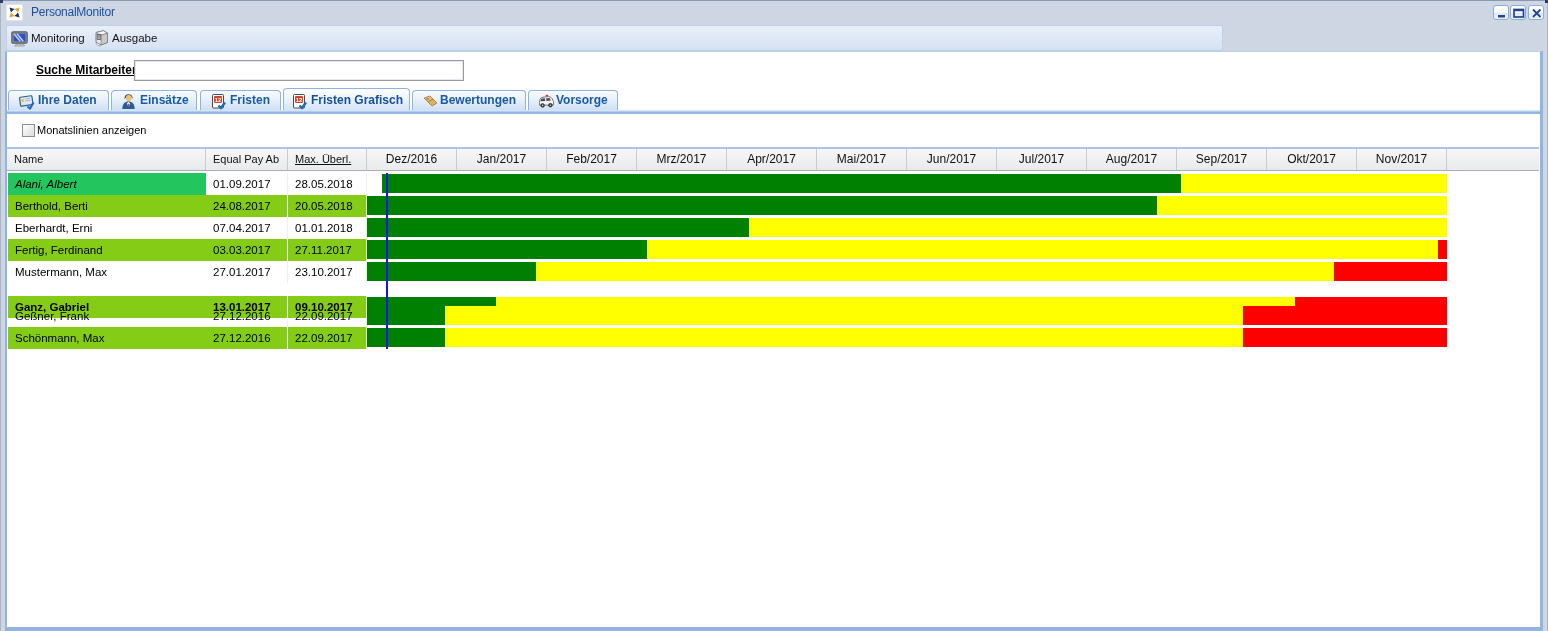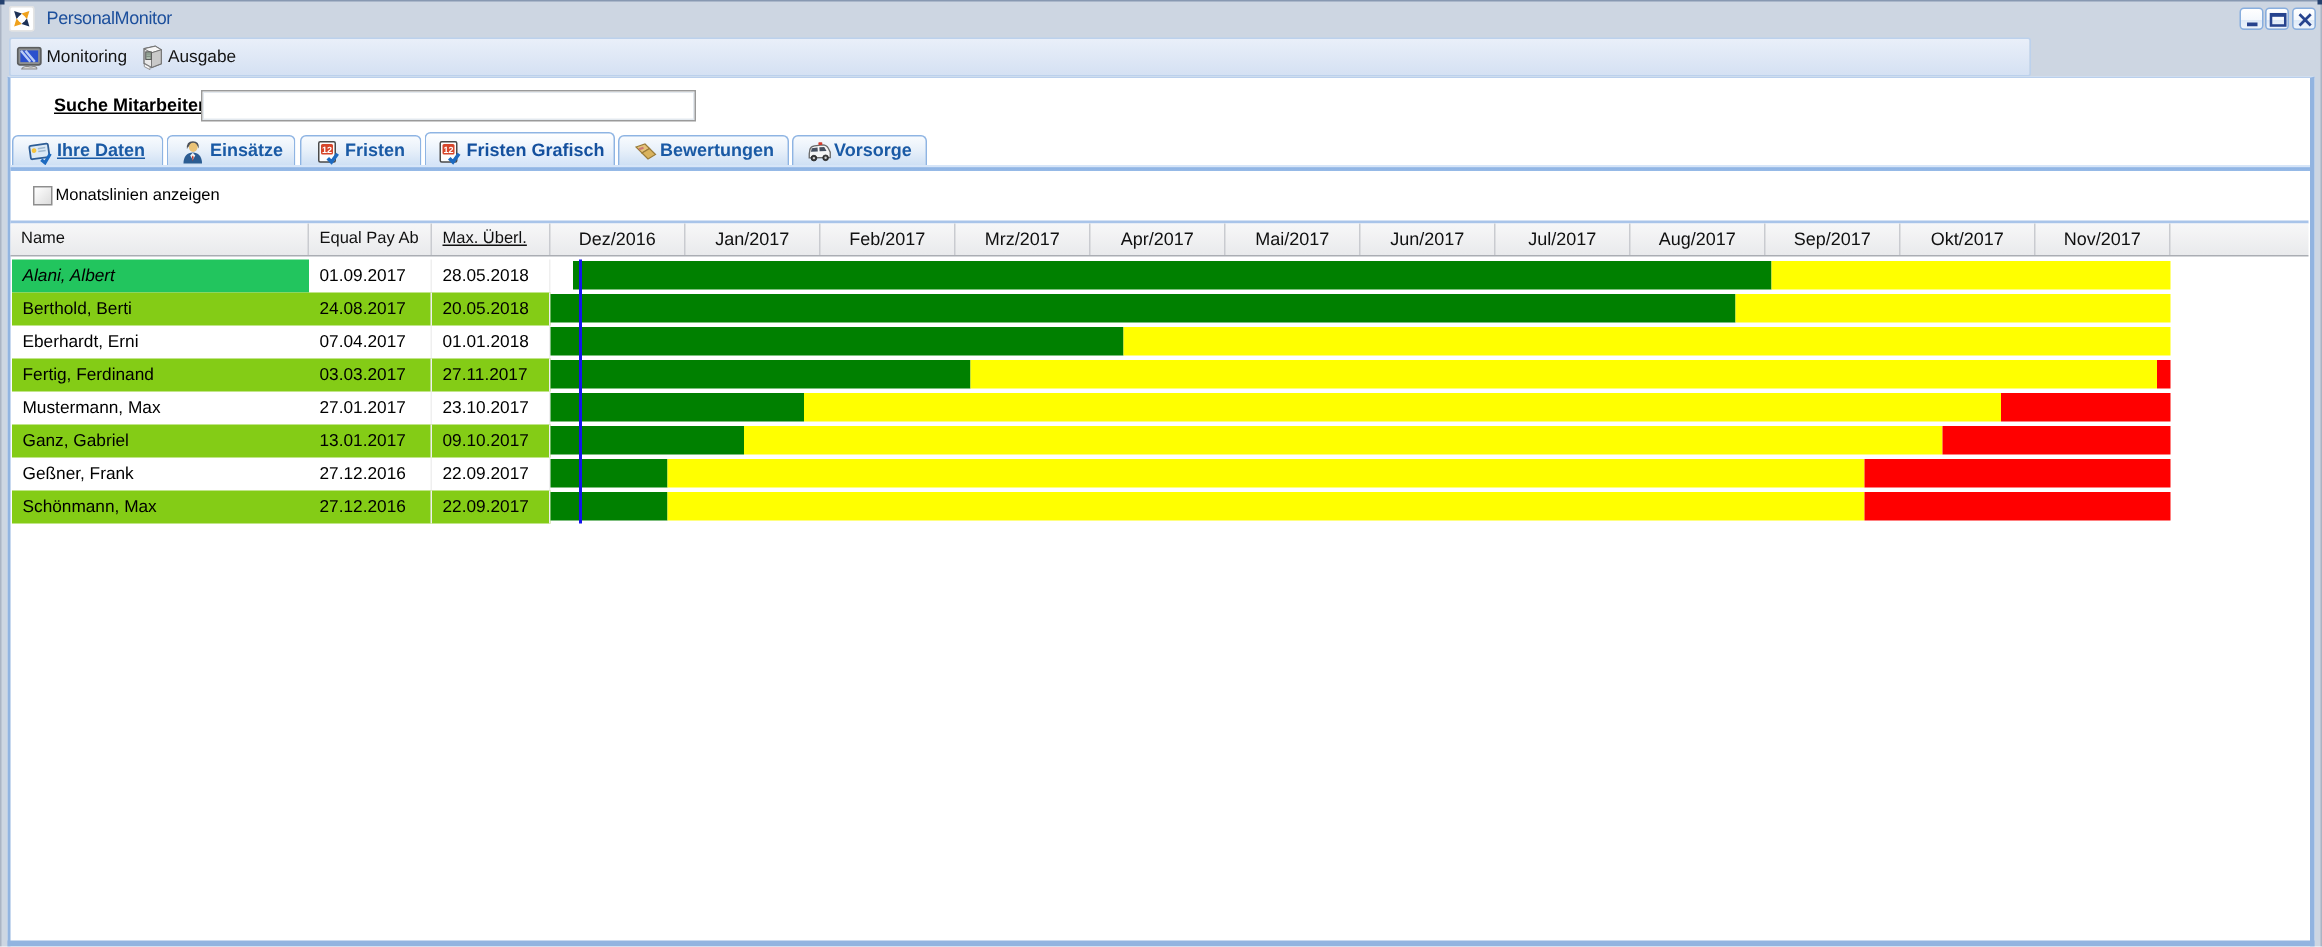--- a/index.html
+++ b/index.html
@@ -9,21 +9,21 @@
 #leftedge { left:0; top:0; width:1px; height:631px; background:#aab4c4; }
 #rightedge { left:1547px; top:0; width:1px; height:631px; background:#aab4c4; }
 .corner { width:3px; height:3px; background:#24416f; top:0; }
 .abs { position:absolute; }
 #appicon { left:6px; top:4px; width:17px; height:17px; background:#fff; border:1px solid #e8e8e8; border-radius:2px; }
 #title { left:31px; top:0px; height:25px; line-height:25px; font-size:12px; letter-spacing:-0.25px; font-weight:normal; color:#1c4f9c; }
 .winbtn { top:5px; width:16px; height:15px; border:1px solid #88aede; border-radius:3px; background:linear-gradient(#ffffff,#f4f8fd 55%,#dde9f7 55%,#eef4fb); }
 .winbtn svg { position:absolute; left:0; top:0; }
 
 
-#menubar { left:6px; top:25px; width:1348px; height:26px; background:linear-gradient(#e9eff9,#d5e1f3); border:1px solid #bcd1ec; border-radius:2px;padding-left:48px; }
+#menubar { left:6px; top:25px; width:1217px; height:26px; background:linear-gradient(#e9eff9,#d5e1f3); border:1px solid #bcd1ec; border-radius:2px;padding-left:48px; }
 .menuitem { top:0px; height:24px; line-height:24px; font-size:11.5px; color:#141414; }
 
 
 #panel { left:5px; top:51px; width:1538px; height:580px; background:#ffffff; border:3px solid #92b4e0; border-left-width:2px; border-bottom-width:4px; border-top:1px solid #b9cfec; }
 
 #suchlabel { left:16px; top:63px; font-size:12px; font-weight:bold; color:#000; text-decoration:underline;margin-left:20px; }
 #suchinput { left:134px; top:60px; width:330px; height:21px; border:1px solid #9a9a9a; background:#fff; box-shadow:inset 0 0 0 1px #e3e9ef; }
 
 
 .tab { top:90px; height:20px; border:1px solid #8eb4e3; border-bottom:none; border-radius:4px 4px 0 0; background:linear-gradient(#f8fbfe,#e9f1fa 45%,#cfe0f4); font-size:12px; font-weight:bold; color:#1a5aa5; }
@@ -114,21 +114,21 @@
 <div class="abs tab" style="left:8px; width:101px;">
   <svg class="ticon" style="left:9px;top:2px;" width="17" height="17" viewBox="0 0 17 17">
     <g transform="rotate(-8 8 8)">
       <rect x="2" y="3.5" width="12.5" height="9" rx="1" fill="#dbe9f6" stroke="#2d5d96" stroke-width="1.2"></rect>
       <circle cx="4.8" cy="7" r="1.6" fill="#f5c33b"></circle>
       <rect x="7.5" y="5.5" width="5" height="1" fill="#9db7cf"></rect>
       <rect x="7.5" y="7.5" width="5" height="1" fill="#9db7cf"></rect>
     </g>
     <path d="M9.5 13.5 L12 15.5 L15.5 9.5" fill="none" stroke="#1d6ac0" stroke-width="2.2"></path>
   </svg>
-  <span class="lbl" style="left:29px;text-decoration:underline;">Ihre Daten</span>
+  <span class="lbl" style="left:29px;">Ihre Daten</span>
 </div>
 
 <div class="abs tab" style="left:111px; width:86px;">
   <svg class="ticon" style="left:9px;top:2px;" width="15" height="17" viewBox="0 0 15 17">
     <path d="M3.6 6.5 Q3 1.2 7.6 1.2 Q12 1.2 11.6 6 L10.8 4.6 Q9.4 4.4 8.8 3.2 Q7.6 4.6 4.4 4.9 Z" fill="#4d525a"></path>
     <ellipse cx="7.8" cy="5.2" rx="2.9" ry="3.1" fill="#eac377"></ellipse>
     <path d="M1.3 16 C1.3 11 4 8.6 7.5 8.6 C11 8.6 13.7 11 13.7 16 Z" fill="#2b5c92"></path>
     <path d="M7.5 8.8 L5.8 10.6 L7.5 13.6 L9.2 10.6 Z" fill="#f0f0f2"></path>
     <path d="M7.5 10.6 L6.9 11.6 L7.6 14.6 L8.1 11.6 Z" fill="#bf3a2b"></path>
   </svg>
@@ -232,21 +232,21 @@
       <div class="bar r" style="left:1431px; width:9px;"></div>
     </div>
     <div class="abs row" style="top:261px;">
       <div class="ncell ">Mustermann, Max</div>
       <div class="dcell d1 ">27.01.2017</div>
       <div class="dcell d2 ">23.10.2017</div>
       <div class="bar g" style="left:360px; width:169px;"></div>
       <div class="bar y" style="left:529px; width:798px;"></div>
       <div class="bar r" style="left:1327px; width:113px;"></div>
     </div>
-    <div class="abs row" style="top:283px;">
+    <div class="abs row" style="top:296px;font-weight:bold;">
       <div class="ncell gray">Ganz, Gabriel</div>
       <div class="dcell d1 gray">13.01.2017</div>
       <div class="dcell d2 gray">09.10.2017</div>
       <div class="bar g" style="left:360px; width:129px;"></div>
       <div class="bar y" style="left:489px; width:799px;"></div>
       <div class="bar r" style="left:1288px; width:152px;"></div>
     </div>
     <div class="abs row" style="top:305px;">
       <div class="ncell ">Geßner, Frank</div>
       <div class="dcell d1 ">27.12.2016</div>

